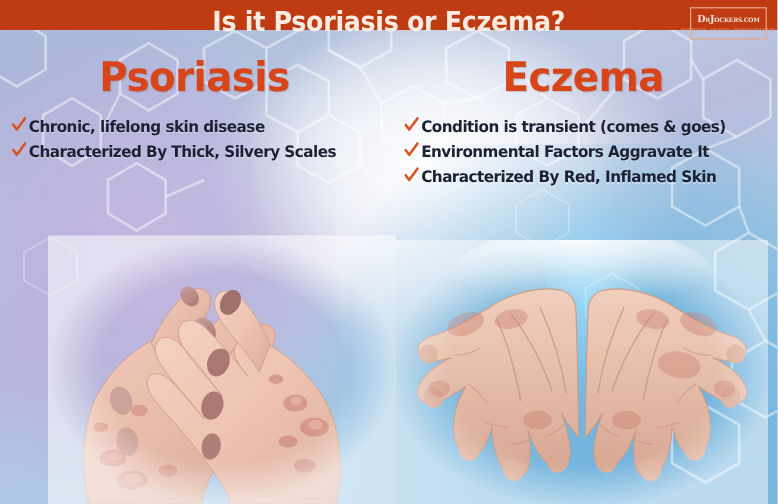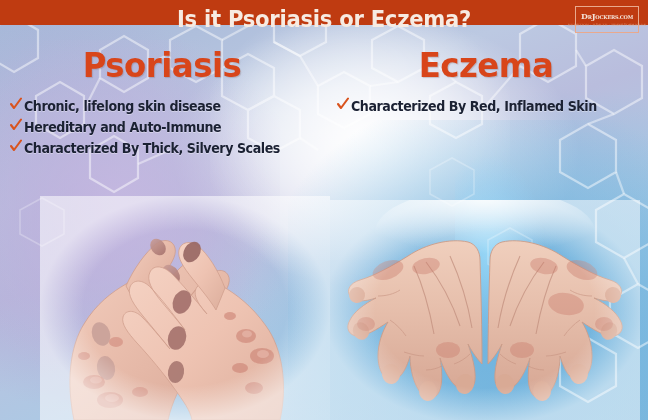--- a/index.html
+++ b/index.html
@@ -442,36 +442,44 @@
             </svg>
         </span>
         <span class="bullet-text">Chronic, lifelong skin disease</span>
       </li>
       <li class="bullet">
         <span class="check">
           <svg width="12" height="14" viewBox="0 0 12 14">
               <path d="M1,7 L4,11 L11,1.5" stroke="#d9531d" stroke-width="2.1" fill="none" stroke-linecap="round" stroke-linejoin="round"></path>
             </svg>
         </span>
-        <span class="bullet-text">Hereditary and Auto-Immune</span>
+        <span class="bullet-text">Characterized By Thick, Silvery Scales</span>
+      </li>
+    </ul>
+  </div>
+
+  <div class="col col-right">
+    <div class="col-heading">Eczema</div>
+    <ul class="bullets">
+      <li class="bullet">
+        <span class="check">
+          <svg width="12" height="14" viewBox="0 0 12 14">
+              <path d="M1,7 L4,11 L11,1.5" stroke="#d9531d" stroke-width="2.1" fill="none" stroke-linecap="round" stroke-linejoin="round"></path>
+            </svg>
+        </span>
+        <span class="bullet-text">Condition is transient (comes &amp; goes)</span>
       </li>
       <li class="bullet">
         <span class="check">
           <svg width="12" height="14" viewBox="0 0 12 14">
               <path d="M1,7 L4,11 L11,1.5" stroke="#d9531d" stroke-width="2.1" fill="none" stroke-linecap="round" stroke-linejoin="round"></path>
             </svg>
         </span>
-        <span class="bullet-text">Characterized By Thick, Silvery Scales</span>
+        <span class="bullet-text">Environmental Factors Aggravate It</span>
       </li>
-    </ul>
-  </div>
-
-  <div class="col col-right">
-    <div class="col-heading">Eczema</div>
-    <ul class="bullets">
       <li class="bullet">
         <span class="check">
           <svg width="12" height="14" viewBox="0 0 12 14">
               <path d="M1,7 L4,11 L11,1.5" stroke="#d9531d" stroke-width="2.1" fill="none" stroke-linecap="round" stroke-linejoin="round"></path>
             </svg>
         </span>
         <span class="bullet-text">Characterized By Red, Inflamed Skin</span>
       </li>
     </ul>
   </div>

